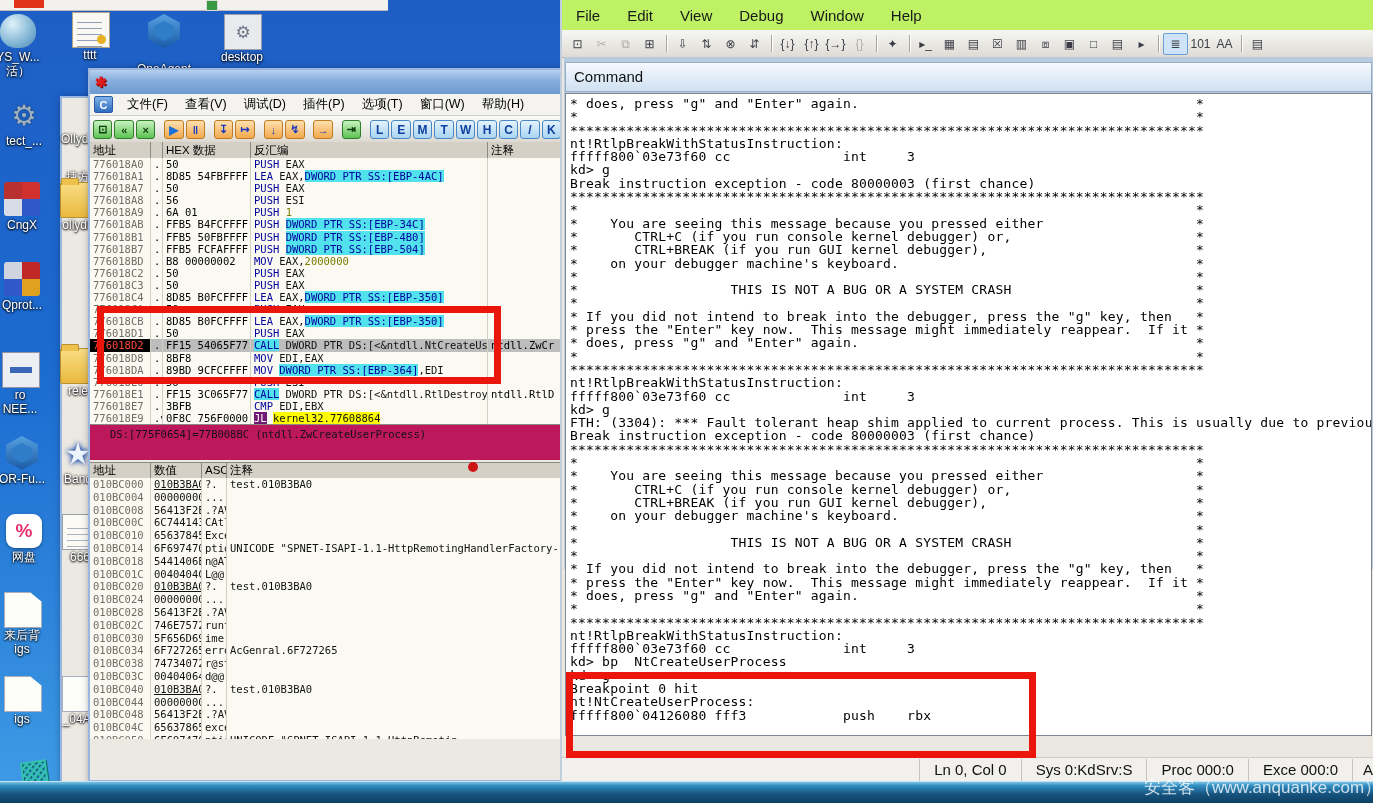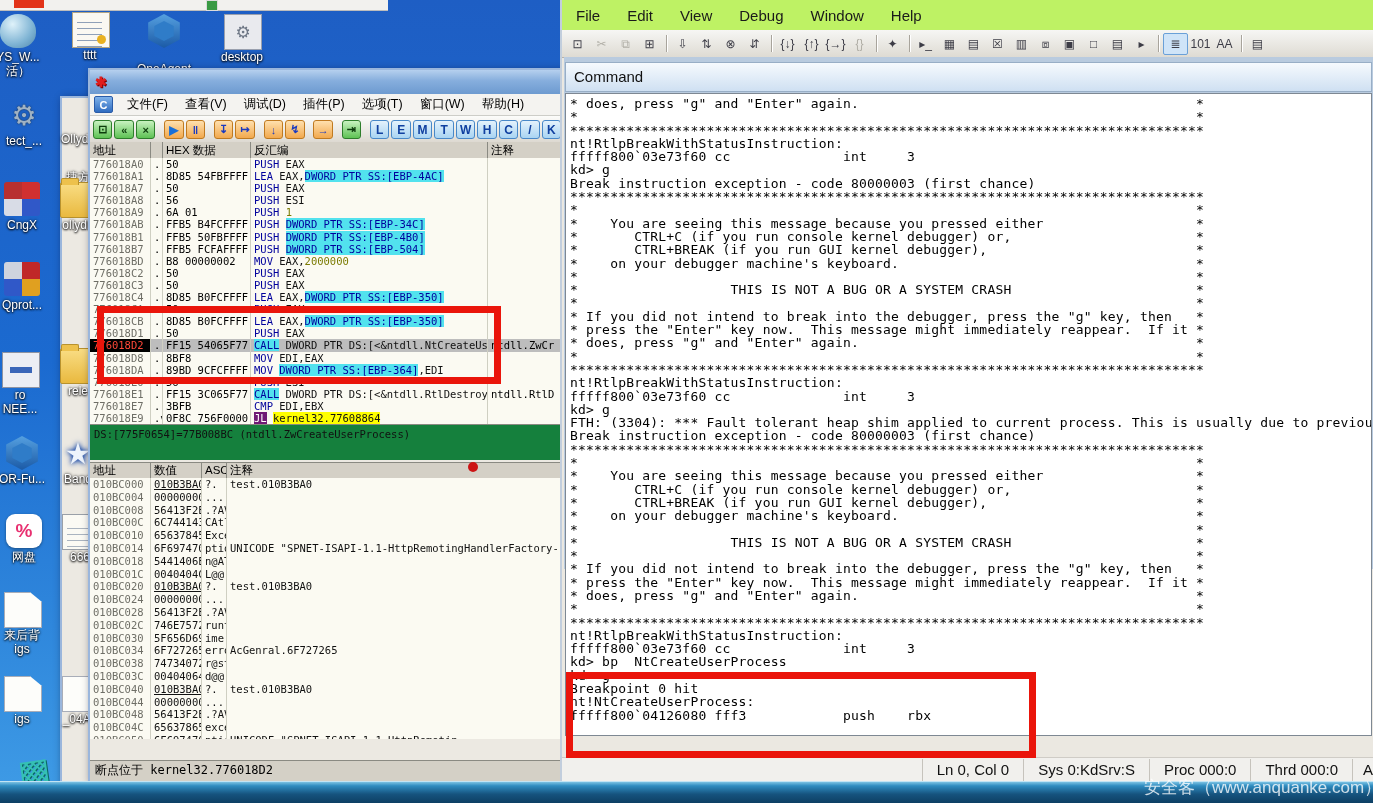--- a/index.html
+++ b/index.html
@@ -52,21 +52,21 @@
   .dz-head{height:16px;background:#d4d0c6;font-size:11.5px;line-height:16px;color:#000;}
   .dz-head div{border-right:1px solid #8a8a82;padding-left:3px;overflow:hidden;white-space:nowrap;}
   .dz-row{height:12.1px;font-size:10.5px;line-height:12.1px;white-space:nowrap;}
   .dz-row>div{overflow:hidden;border-right:1px solid #cfcfc2;padding-left:3px;}
   .dz-row .a{color:#6e6e66;}
   .dz-row.sel{background:#bdbdbd;}
   .dz-row.sel .a{background:#000;color:#ff4838;}
   .m{color:#00009c;} .o{color:#111;} .n{color:#7a7a00;}
   .h{background:#52e2ee;color:#00009c;} .hc{background:#52e2ee;color:#00009c;}
   .jl{background:#701a75;color:#fff;} .yt{background:#ffff00;color:#111;}
-  .olly-info{position:absolute;left:0;top:354px;width:473px;height:36px;background:#15803d;border-top:1px solid #8a8a82;font-size:10.5px;padding:3px 0 0 4px;box-sizing:border-box;color:#111;}
+  .olly-info{position:absolute;left:0;top:354px;width:473px;height:36px;background:#be185d;border-top:1px solid #8a8a82;font-size:10.5px;padding:3px 0 0 20px;box-sizing:border-box;color:#111;}
   .olly-dump{position:absolute;left:0;top:392px;width:473px;height:276px;background:#fbfaf2;border-top:1px solid #8a8a82;overflow:hidden;}
   .du-head,.du-row{display:grid;grid-template-columns:61px 51px 25px 1fr;}
   .du-head{height:15px;background:#d4d0c6;font-size:11.5px;line-height:15px;}
   .du-head div{border-right:1px solid #8a8a82;padding-left:3px;overflow:hidden;white-space:nowrap;}
   .du-row{height:12.8px;font-size:10.5px;line-height:12.8px;white-space:nowrap;}
   .du-row>div{overflow:hidden;border-right:1px solid #cfcfc2;padding-left:3px;color:#111;}
   .du-row .a{color:#6e6e66;}
   .du-row .u{text-decoration:underline;}
   .olly-cmd{position:absolute;left:0;top:668px;width:473px;height:22px;background:#ece9e2;border-top:1px solid #fff;display:flex;align-items:center;font-size:12px;}
   .olly-cmd .clabel{margin:0 6px 0 6px;}
@@ -494,21 +494,20 @@
         </div>
         <div class="du-row mono">
           <div class="a">010BC050</div>
           <div>6F697470</div>
           <div>ptio</div>
           <div>UNICODE "SPNET-ISAPI-1.1-HttpRemotin</div>
         </div>
       </div>
 
 
-    <div class="olly-status mono">断点位于 kernel32.776018D2</div>
   </div>
 
   <div class="abs wdbg">
     <div class="wdbg-menu" id="wdbgMenu">
         <span>File</span>
         <span>Edit</span>
         <span>View</span>
         <span>Debug</span>
         <span>Window</span>
         <span>Help</span>
@@ -595,21 +594,21 @@
 kd&gt; bp  NtCreateUserProcess
 kd&gt; g
 Breakpoint 0 hit
 nt!NtCreateUserProcess:
 fffff800`04126080 fff3            push    rbx</pre>
     </div>
     <div class="wdbg-status" id="wdbgStatus">
         <span class="wseg">Ln 0, Col 0</span>
         <span class="wseg">Sys 0:KdSrv:S</span>
         <span class="wseg">Proc 000:0</span>
-        <span class="wseg">Thrd 000:0</span>
+        <span class="wseg">Exce 000:0</span>
         <span class="wseg cut">A</span>
       </div>
   </div>
 
   <div class="abs taskbar"></div>
   <div class="abs watermark">安全客（www.anquanke.com）</div>
 
   <div class="abs ann r1"></div>
   <div class="abs ann r2"></div>
   <div class="abs rdot"></div>

